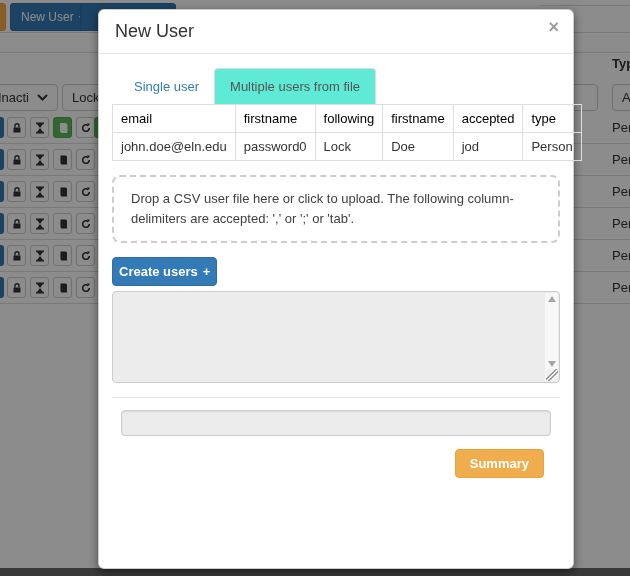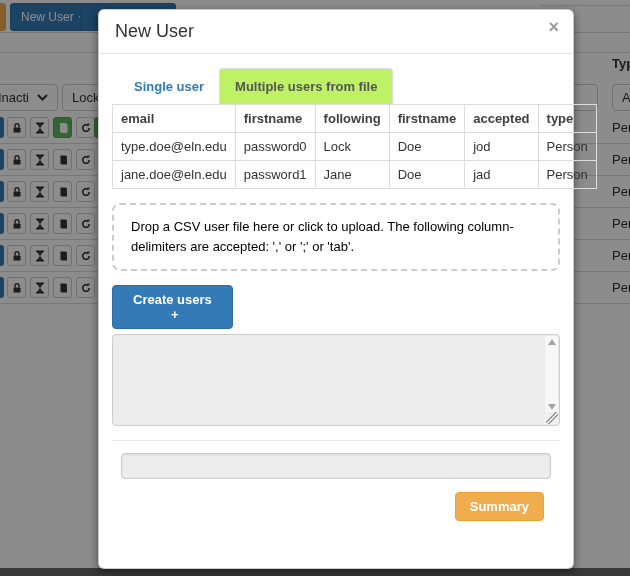--- a/index.html
+++ b/index.html
@@ -42,29 +42,29 @@
   
   .overlay { position:absolute; inset:0; background:rgba(0,0,0,0.45); }
   
   .modal { position:absolute; left:98px; top:9px; width:476px; height:560px; background:#fff;
     border:1px solid rgba(0,0,0,0.2); border-radius:6px; box-shadow:0 3px 9px rgba(0,0,0,0.5); }
   .modal-header { position:relative; padding:11px 16px; border-bottom:1px solid #e5e5e5; }
   .modal-title { font-size:18px; color:#333; }
   .modal-close { position:absolute; right:14px; top:8px; font-size:18px; font-weight:bold; color:#9c9c9c; background:none; border:none; cursor:pointer; line-height:1; }
   .modal-body { padding:12px 13px 0 13px; }
   .tabs { display:flex; align-items:flex-end; margin-top:2px; }
-  .tab { padding:10px 15px; font-size:13px; cursor:pointer;font-weight:bold; }
+  .tab { padding:10px 15px; font-size:13px; cursor:pointer; }
   .tab-link { color:#337ab7; margin-left:7px; }
-  .tab-active { color:#555; border:1px solid #ddd; border-bottom:none; border-radius:4px 4px 0 0; background:#bef264; }
+  .tab-active { color:#555; border:1px solid #ddd; border-bottom:none; border-radius:4px 4px 0 0; background:#5eead4; }
   .format-note { font-weight:bold; margin:5px 0 7px 0; }
   table.example { border-collapse:collapse; width:100%; }
   table.example th, table.example td { border:1px solid #ddd; padding:6px 8px; text-align:left; font-size:13px; }
-  table.example th { font-weight:bold; color:#404040; }
-  .dropzone { margin-top:14px; border:2px dashed #ccc; border-radius:8px; padding:12px 17px; color:#000000; line-height:1.55; cursor:pointer; }
-  .create-btn { margin-top:14px; padding:6px 20px; font-size:13px; font-weight:bold; border-radius:4px;flex-direction:column; }
+  table.example th { font-weight:normal; color:#000000; }
+  .dropzone { margin-top:14px; border:2px dashed #ccc; border-radius:8px; padding:12px 17px; color:#404040; line-height:1.55; cursor:pointer; }
+  .create-btn { margin-top:14px; padding:6px 6px; font-size:13px; font-weight:bold; border-radius:4px; }
   .plus-glyph { font-weight:bold; margin-left:5px; }
   .summary-label { font-weight:bold; margin-top:14px; color:#333; }
   .summary-box { position:relative; margin-top:5px; height:92px; background:#ececec; border:1px solid #ccc; border-radius:4px; overflow:hidden; }
   .summary-text { padding:4px 6px; color:#333; }
   .fake-scrollbar { position:absolute; top:1px; right:1px; bottom:1px; width:13px; background:#f7f7f7; display:flex; flex-direction:column; justify-content:space-between; align-items:center; padding:3px 0 14px 0; }
   .arrow-up { width:0; height:0; border-left:4px solid transparent; border-right:4px solid transparent; border-bottom:6px solid #a5a5a5; }
   .arrow-down { width:0; height:0; border-left:4px solid transparent; border-right:4px solid transparent; border-top:6px solid #a5a5a5; }
   .resize-handle { position:absolute; right:1px; bottom:1px; width:12px; height:12px; background:#f0f0f0;
     background-image:linear-gradient(135deg, transparent 40%, #999 40%, #999 46%, transparent 46%, transparent 58%, #999 58%, #999 64%, transparent 64%); }
   .modal-footer-sep { margin-top:14px; border-top:1px solid #e5e5e5; }
@@ -353,33 +353,25 @@
           <th style="width:24.5%">email</th>
           <th style="width:16.3%">firstname</th>
           <th style="width:15.2%">following</th>
           <th style="width:15.4%">firstname</th>
           <th style="width:16.0%">accepted</th>
           <th>type</th>
         </tr>
       </thead>
       <tbody>
         <tr>
-          <td>type.doe@eln.edu</td>
+          <td>john.doe@eln.edu</td>
           <td>password0</td>
           <td>Lock</td>
           <td>Doe</td>
           <td>jod</td>
-          <td>Person</td>
-        </tr>
-        <tr>
-          <td>jane.doe@eln.edu</td>
-          <td>password1</td>
-          <td>Jane</td>
-          <td>Doe</td>
-          <td>jad</td>
           <td>Person</td>
         </tr>
       </tbody>
     </table>
 
     <div class="dropzone">Drop a CSV user file here or click to upload. The following column-delimiters are accepted: ',' or ';' or 'tab'.</div>
 
     <button class="btn btn-primary create-btn">
       <span>Create users</span>
       <span class="plus-glyph">+</span>

